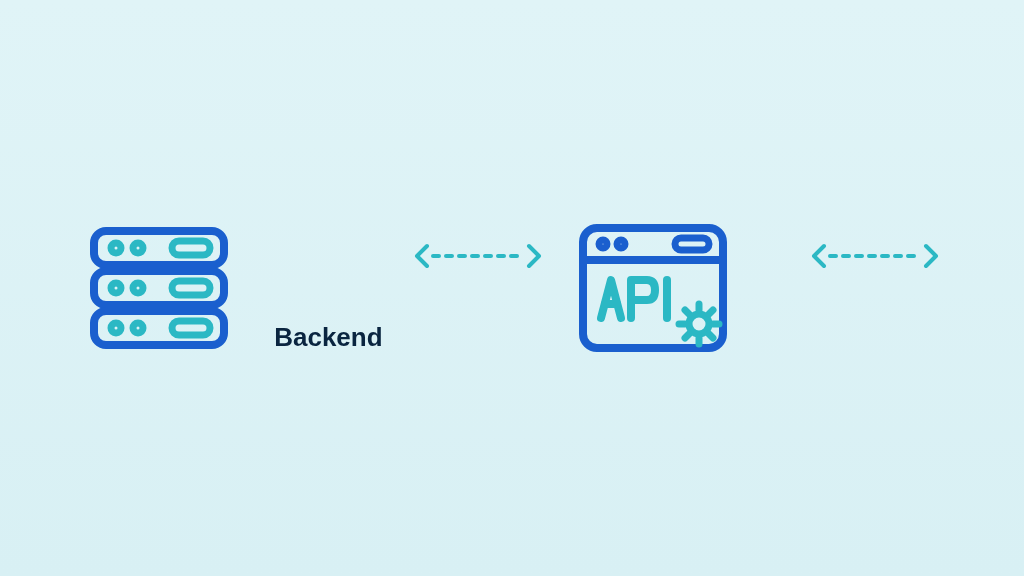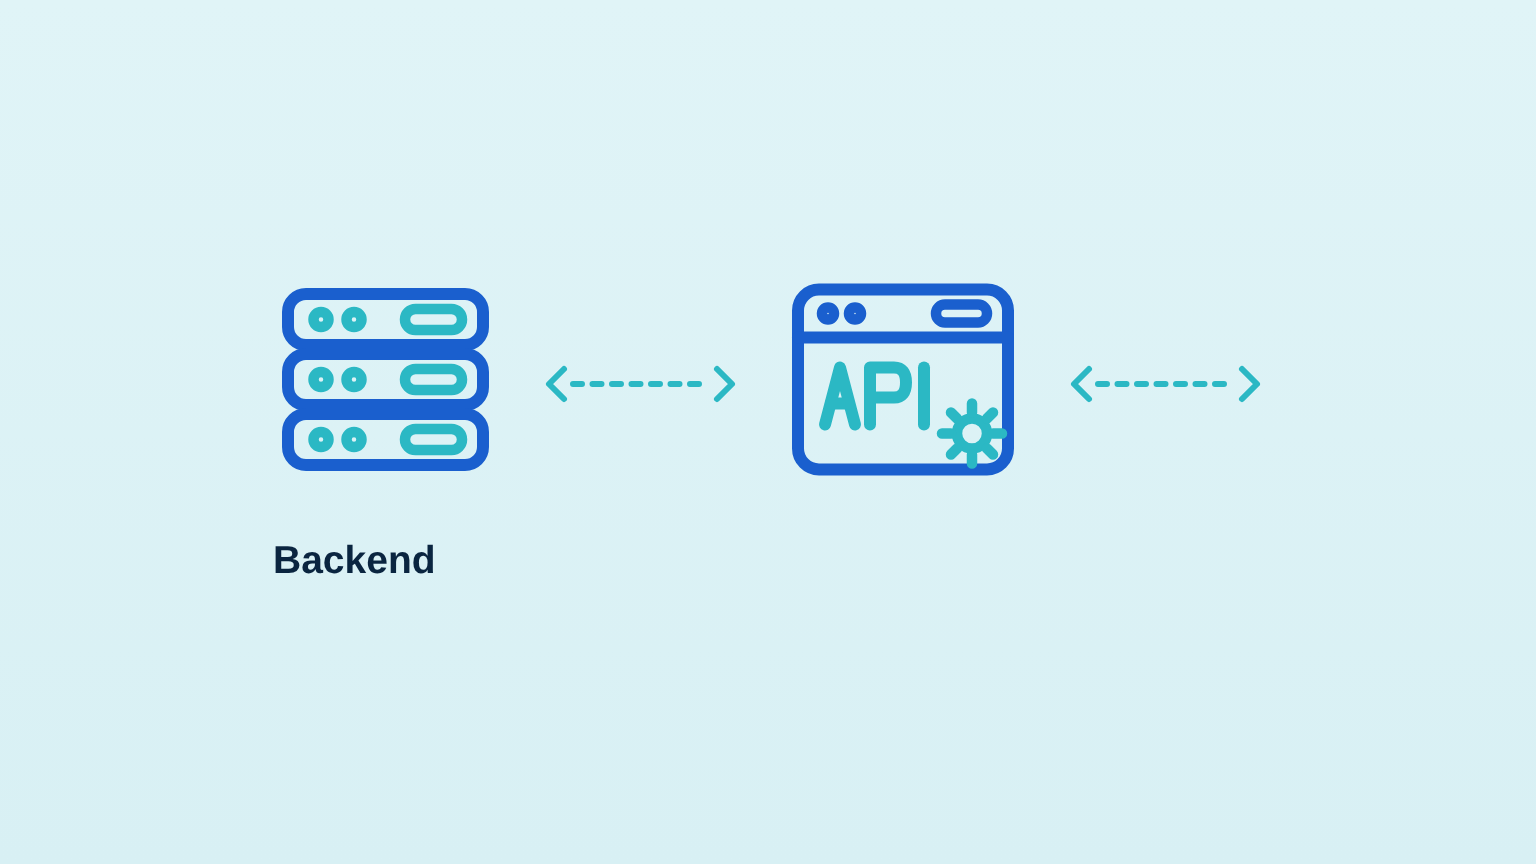--- a/index.html
+++ b/index.html
@@ -16,22 +16,22 @@
     .diagram {
       display: flex;
       align-items: center;
       justify-content: center;
       gap: 30px;
       width: 100%;
       padding: 0 80px;
     }
     .node {
       display: flex;
-      flex-direction: column;
-      align-items: flex-start;
+      flex-direction: row;
+      align-items: flex-end;
       gap: 40px;
     }
     .icon-wrap {
       display: flex;
       align-items: center;
       justify-content: center;
       height: 130px;
     }
     .label {
       font-size: 26px;

